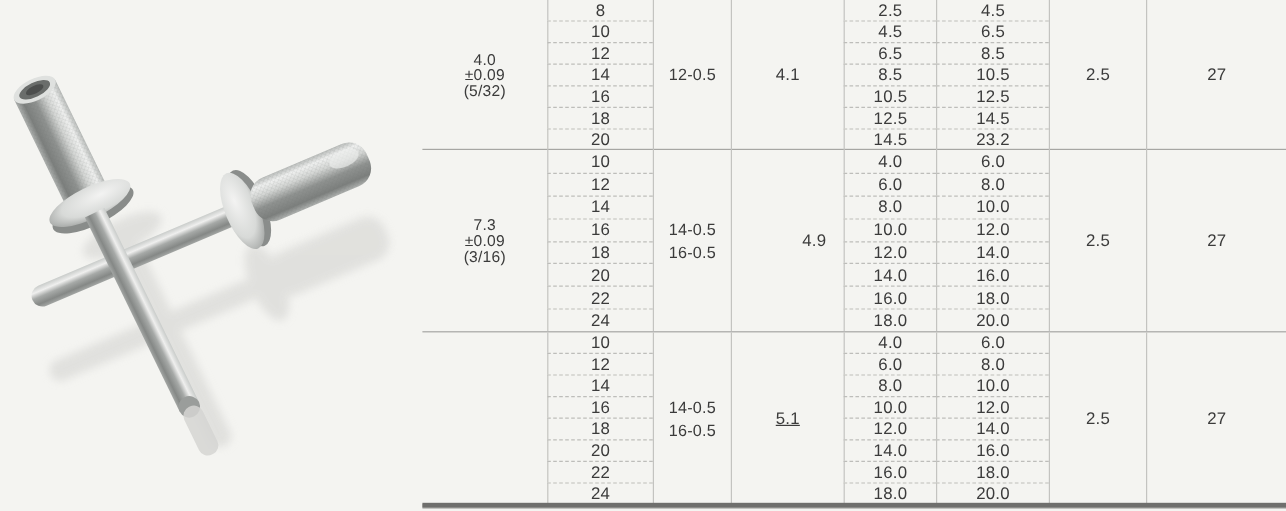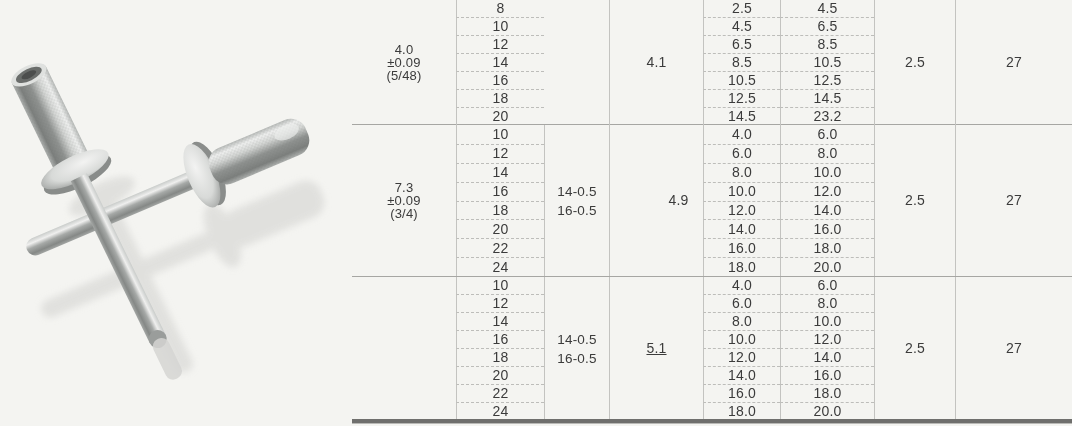--- a/index.html
+++ b/index.html
@@ -108,29 +108,32 @@
       <rect x="296" y="-8.5" width="44" height="17" rx="8" fill="#d5d5d2" opacity="0.85"></rect>
     </g>
   </svg>
 </div>
 
 <div class="spec-table">
     <div class="section" style="grid-template-rows: repeat(7, 1fr);">
       <div class="cell no-left" style="grid-area: 1 / 1 / -1;">
         <div class="dia-line">4.0</div>
         <div class="dia-line">±0.09</div>
-        <div class="dia-line">(5/48)</div>
+        <div class="dia-line">(5/32)</div>
       </div>
       <div class="cell" style="grid-area: 1 / 2;">8</div>
       <div class="cell rline" style="grid-area: 2 / 2;">10</div>
       <div class="cell rline" style="grid-area: 3 / 2;">12</div>
       <div class="cell rline" style="grid-area: 4 / 2;">14</div>
       <div class="cell rline" style="grid-area: 5 / 2;">16</div>
       <div class="cell rline" style="grid-area: 6 / 2;">18</div>
       <div class="cell rline" style="grid-area: 7 / 2;">20</div>
+      <div class="cell" style="grid-area: 1 / 3 / -1;">
+        <div class="hole-line">12-0.5</div>
+      </div>
       <div class="cell" style="grid-area: 1 / 4 / -1;">4.1</div>
       <div class="cell" style="grid-area: 1 / 5;">2.5</div>
       <div class="cell" style="grid-area: 1 / 6;">4.5</div>
       <div class="cell rline" style="grid-area: 2 / 5;">4.5</div>
       <div class="cell rline" style="grid-area: 2 / 6;">6.5</div>
       <div class="cell rline" style="grid-area: 3 / 5;">6.5</div>
       <div class="cell rline" style="grid-area: 3 / 6;">8.5</div>
       <div class="cell rline" style="grid-area: 4 / 5;">8.5</div>
       <div class="cell rline" style="grid-area: 4 / 6;">10.5</div>
       <div class="cell rline" style="grid-area: 5 / 5;">10.5</div>
@@ -139,21 +142,21 @@
       <div class="cell rline" style="grid-area: 6 / 6;">14.5</div>
       <div class="cell rline" style="grid-area: 7 / 5;">14.5</div>
       <div class="cell rline" style="grid-area: 7 / 6;">23.2</div>
       <div class="cell" style="grid-area: 1 / 7 / -1;">2.5</div>
       <div class="cell" style="grid-area: 1 / 8 / -1;">27</div>
     </div>
     <div class="section divided" style="grid-template-rows: repeat(8, 1fr);">
       <div class="cell no-left" style="grid-area: 1 / 1 / -1;">
         <div class="dia-line">7.3</div>
         <div class="dia-line">±0.09</div>
-        <div class="dia-line">(3/4)</div>
+        <div class="dia-line">(3/16)</div>
       </div>
       <div class="cell" style="grid-area: 1 / 2;">10</div>
       <div class="cell rline" style="grid-area: 2 / 2;">12</div>
       <div class="cell rline" style="grid-area: 3 / 2;">14</div>
       <div class="cell rline" style="grid-area: 4 / 2;">16</div>
       <div class="cell rline" style="grid-area: 5 / 2;">18</div>
       <div class="cell rline" style="grid-area: 6 / 2;">20</div>
       <div class="cell rline" style="grid-area: 7 / 2;">22</div>
       <div class="cell rline" style="grid-area: 8 / 2;">24</div>
       <div class="cell" style="grid-area: 1 / 3 / -1;">

